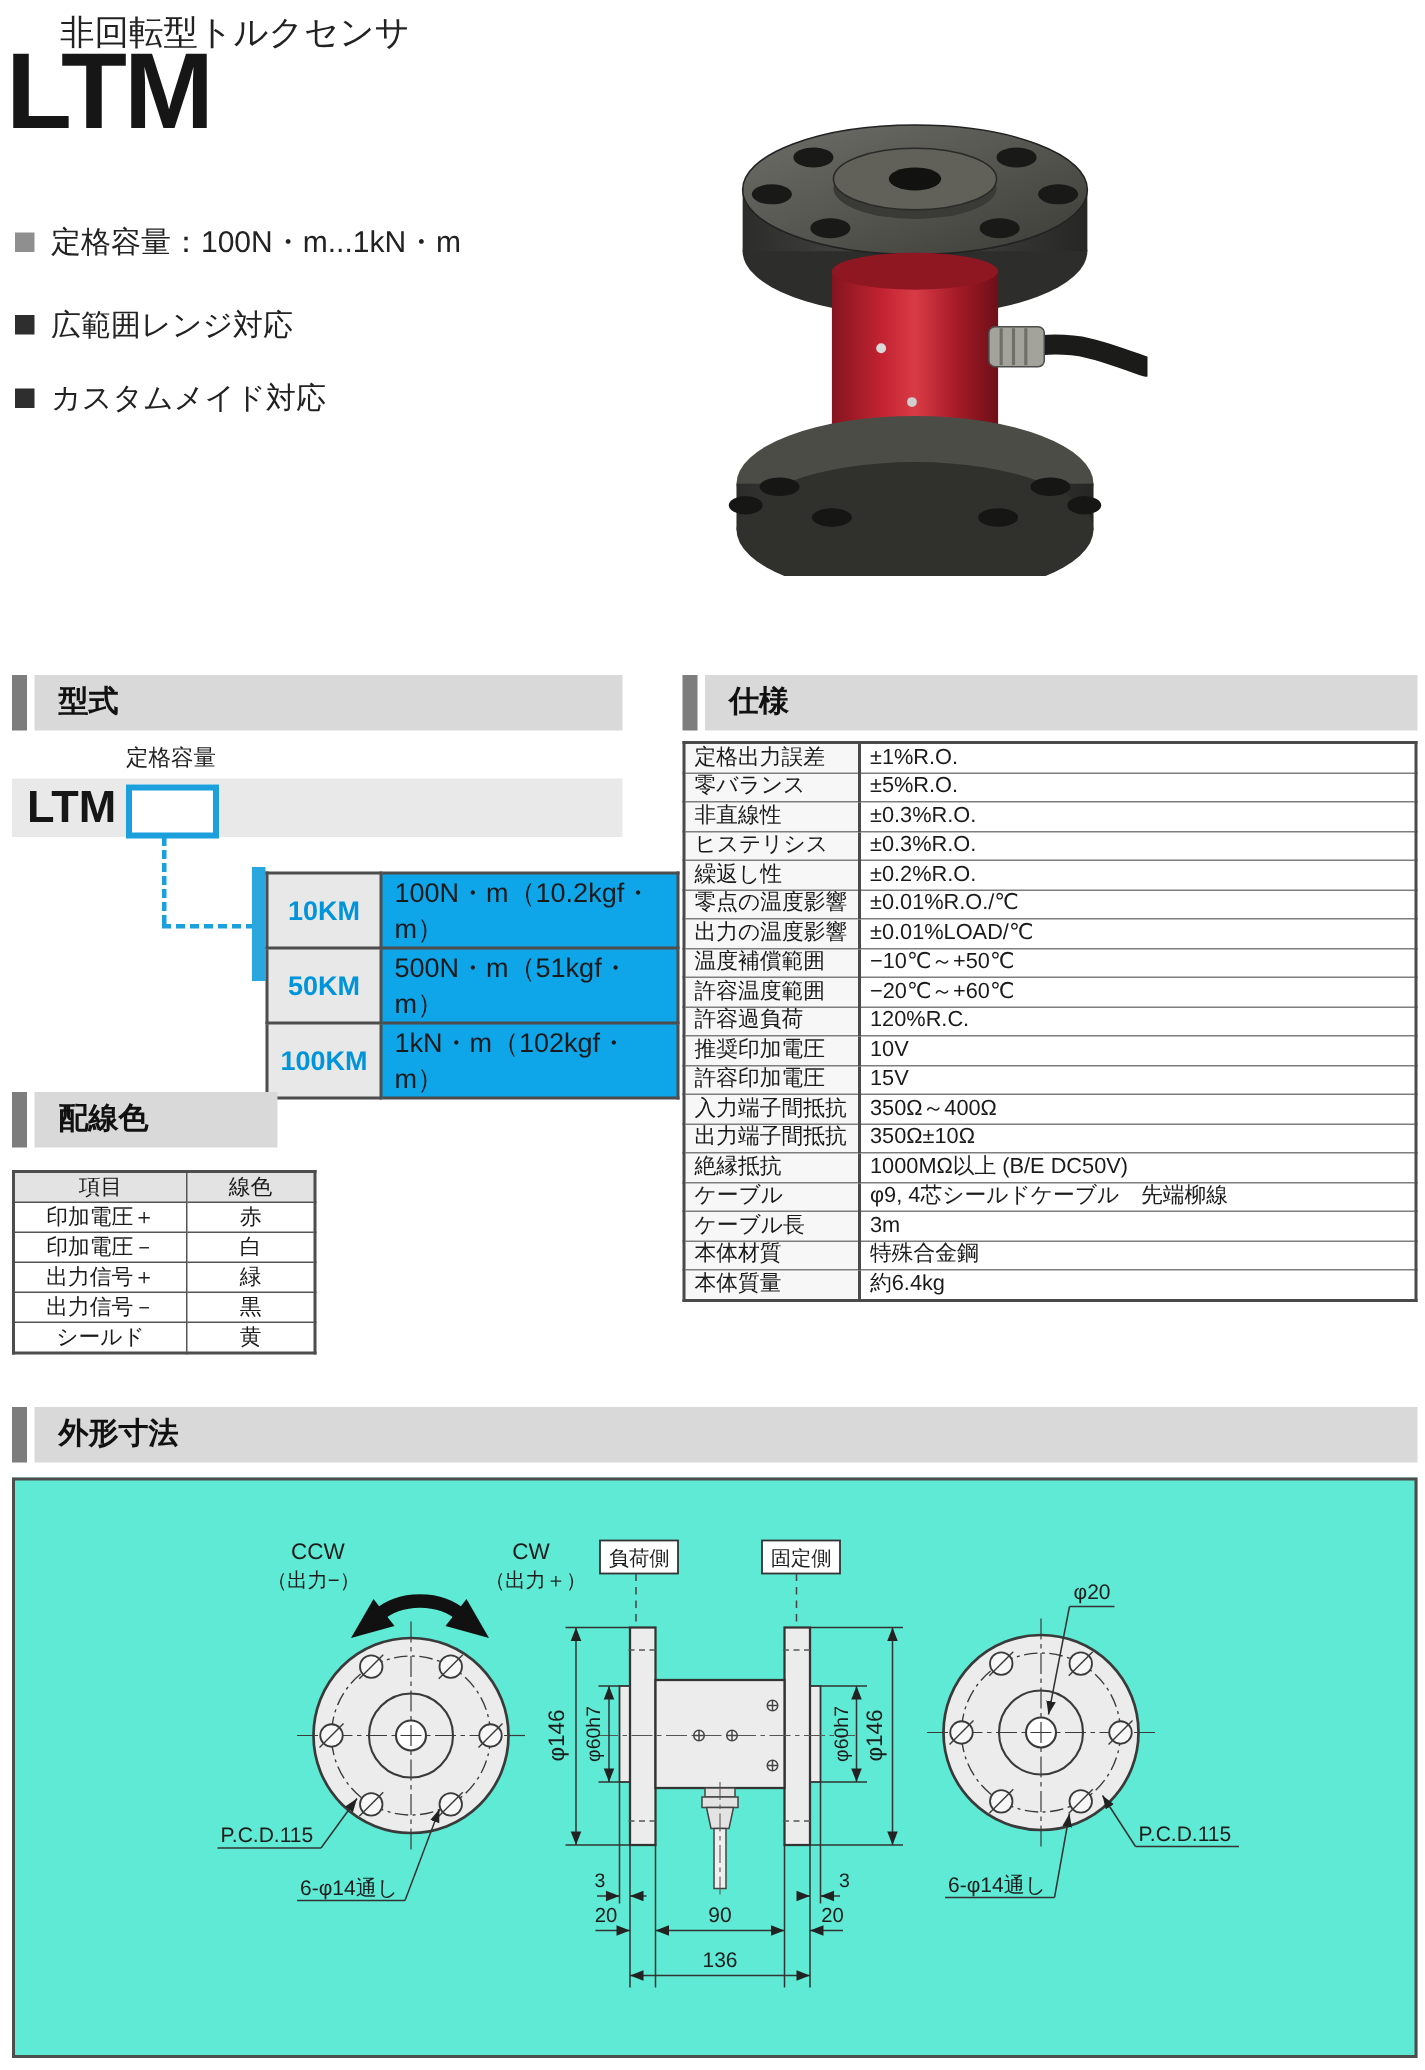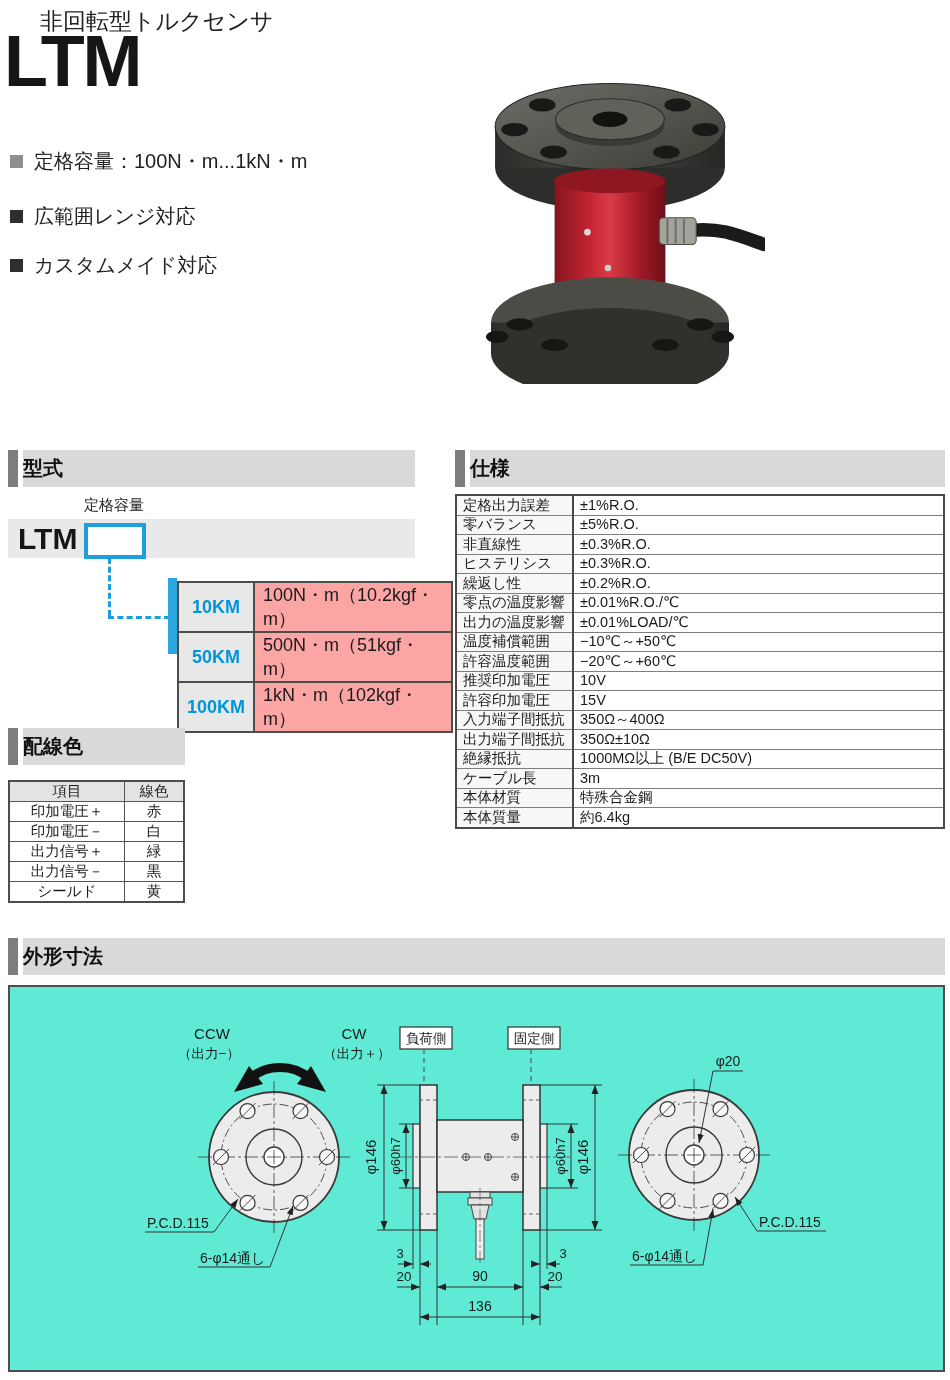--- a/index.html
+++ b/index.html
@@ -12,40 +12,40 @@
   
   .subtitle{left:8px;top:6px;font-size:23px;color:#222;margin-left:32px;}
   .bigtitle{left:4px;top:24px;font-size:72px;font-weight:800;letter-spacing:-2px;color:#161616;line-height:1.05;}
   .bullet{left:10px;display:flex;align-items:center;gap:11px;font-size:20px;color:#222;text-align:center;}
   .sq{width:13px;height:13px;display:inline-block;flex:0 0 13px;}
   .sq-gray{background:#8f8f8f;}
   .sq-dark{background:#2e2e2e;}
   
   .sec{position:absolute;height:37px;display:flex;}
   .sec-bar{width:10px;background:#7d7d7d;margin-right:5px;}
-  .sec-label{flex:1;background:#d9d9d9;font-size:20px;font-weight:bold;color:#111;line-height:37px;}
+  .sec-label{flex:1;background:#d9d9d9;font-size:20px;font-weight:bold;color:#111;line-height:37px;padding-left:16px;}
   
   .cap-label{left:84px;top:496px;font-size:15px;color:#222;}
   .model-strip{left:8px;top:519px;width:407px;height:39px;background:#e9e9e9;}
   .ltm-prefix{left:18px;top:519px;font-size:30px;font-weight:800;line-height:39px;color:#161616;letter-spacing:0px;}
   .blue-box{left:84px;top:523px;width:54px;height:28px;background:#fff;border:4px solid #1b9fdd;}
   .dash-v{left:108px;top:558px;height:58px;width:0;border-left:3px dashed #1b9fdd;}
   .dash-h{left:108px;top:616px;width:62px;height:0;border-top:3px dashed #1b9fdd;}
   .blue-bar{left:168px;top:578px;width:9px;height:76px;background:#2aa7de;}
   table{border-collapse:collapse;}
   .model-table{left:177px;top:581px;}
   .model-table td{border:2px solid #4d4d4d;height:22px;font-size:18px;padding:0 8px;}
   .model-table td.code{background:#e8e8e8;color:#0094da;font-weight:bold;text-align:center;width:48px;}
-  .model-table td.val{background:#fca5a5;width:180px;}
+  .model-table td.val{background:#0ea5e9;width:180px;}
   
   .spec-table{left:455px;top:494px;width:490px;table-layout:fixed;border:2px solid #4a4a4a;}
   .spec-table td{border:1px solid #7e7e7e;font-size:14.5px;height:18.5px;line-height:1.15;padding:0 6px;white-space:nowrap;}
   .spec-table td.lbl{width:103px;background:#f7f7f7;border-right:2px solid #4a4a4a;}
   
-  .wire-table{left:8px;top:780px;width:177px;table-layout:fixed;border:2px solid #4d4d4d;}
+  .wire-table{left:8px;top:780px;width:203px;table-layout:fixed;border:2px solid #4d4d4d;}
   .wire-table td{border:1px solid #555;font-size:14.5px;height:18.5px;text-align:center;padding:0 2px;}
   .wire-table td.c1{width:110px;}
   .wire-table tr.hd td{background:#e3e3e3;}
   
   .draw-box{left:8px;top:985px;width:933px;height:383px;border:2px solid #4d4d4d;background:#5eead4;}
   svg text{font-family:"Liberation Sans","DejaVu Sans",sans-serif;fill:#1c1c1c;}
 </style>
 </head>
 <body>
 
@@ -199,38 +199,46 @@
       </tr>
   <tr>
         <td class="lbl">温度補償範囲</td>
         <td>−10℃～+50℃</td>
       </tr>
   <tr>
         <td class="lbl">許容温度範囲</td>
         <td>−20℃～+60℃</td>
       </tr>
   <tr>
+        <td class="lbl">許容過負荷</td>
+        <td>120%R.C.</td>
+      </tr>
+  <tr>
         <td class="lbl">推奨印加電圧</td>
         <td>10V</td>
       </tr>
   <tr>
         <td class="lbl">許容印加電圧</td>
         <td>15V</td>
       </tr>
   <tr>
         <td class="lbl">入力端子間抵抗</td>
         <td>350Ω～400Ω</td>
       </tr>
   <tr>
         <td class="lbl">出力端子間抵抗</td>
         <td>350Ω±10Ω</td>
       </tr>
   <tr>
         <td class="lbl">絶縁抵抗</td>
         <td>1000MΩ以上 (B/E DC50V)</td>
+      </tr>
+  <tr>
+        <td class="lbl">ケーブル</td>
+        <td>φ9, 4芯シールドケーブル　先端柳線</td>
       </tr>
   <tr>
         <td class="lbl">ケーブル長</td>
         <td>3m</td>
       </tr>
   <tr>
         <td class="lbl">本体材質</td>
         <td>特殊合金鋼</td>
       </tr>
   <tr>

